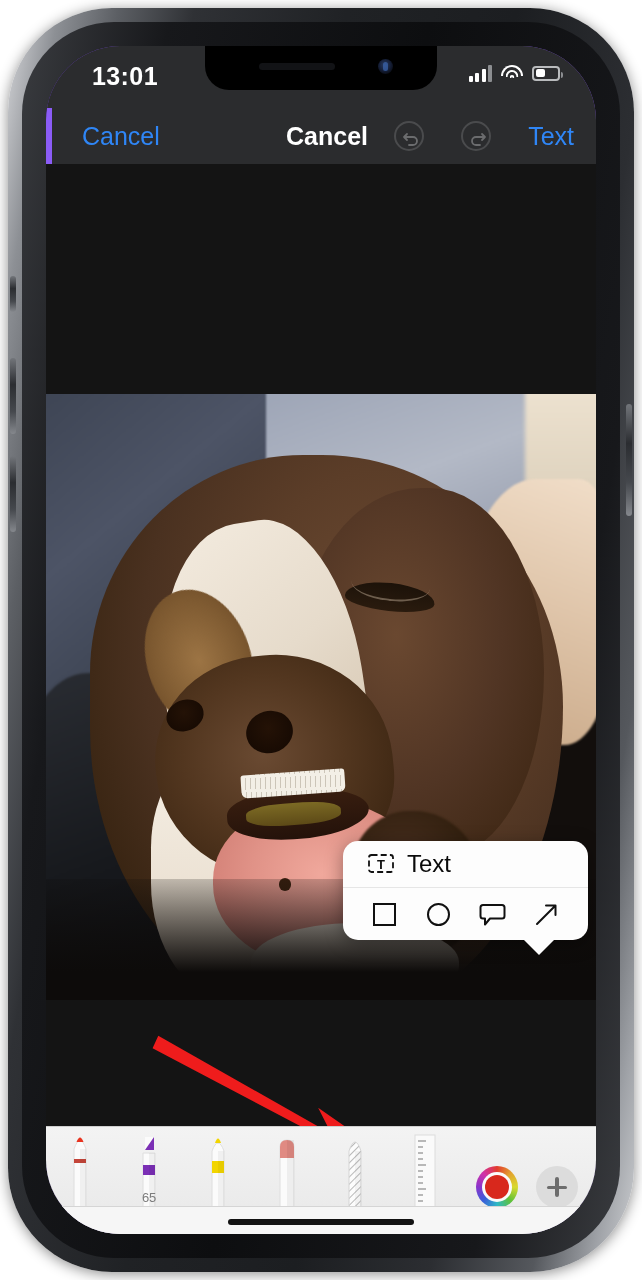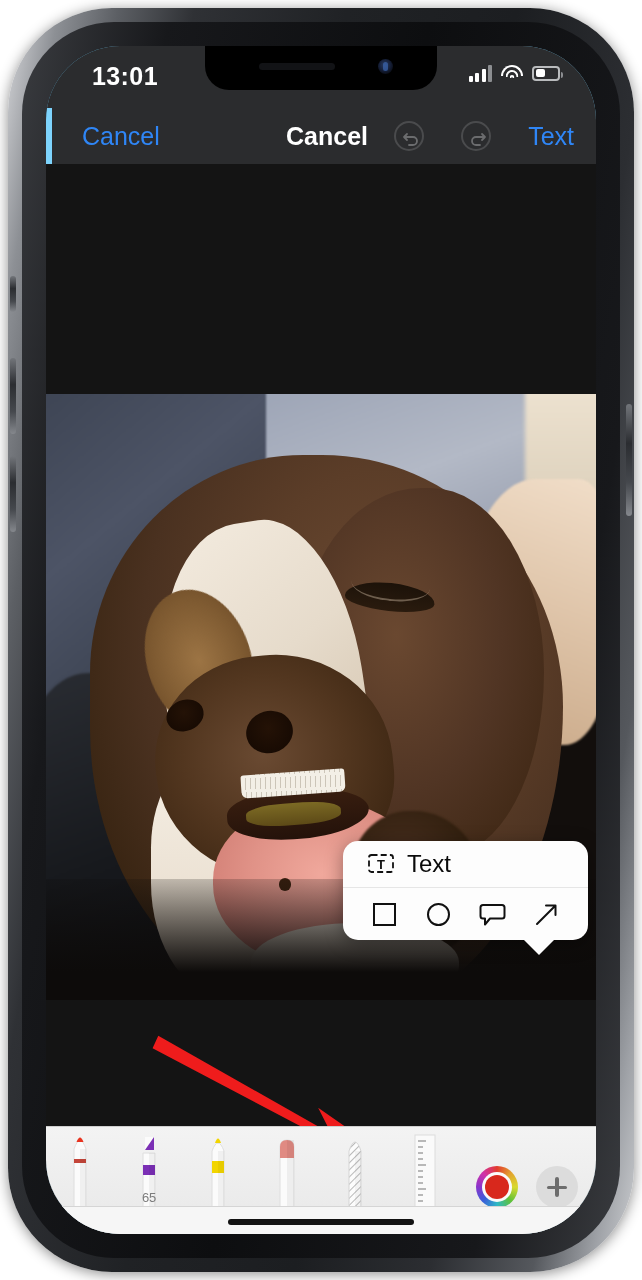--- a/index.html
+++ b/index.html
@@ -25,21 +25,21 @@
     border-radius:74px; overflow:hidden; background:#000;
   }
   
   .btn-side { position:absolute; background:linear-gradient(180deg,#72757a,#2b2d31 35%,#45484d 70%,#85888d); border-radius:3px; }
   .btn-silence { left:2px; top:268px; width:6px; height:36px; }
   .btn-volup   { left:2px; top:350px; width:6px; height:76px; }
   .btn-voldn   { left:2px; top:448px; width:6px; height:76px; }
   .btn-power   { right:2px; top:396px; width:6px; height:112px; }
 
   
-  .screen-inner { position:absolute; inset:0; background:#7dd3fc; }
+  .screen-inner { position:absolute; inset:0; background:#8b5cf6; }
 
   
   .statusbar {
     position:absolute; left:0; top:0; width:100%; height:62px;
     background:#2b2c2e; color:#fff; z-index:4;
   }
   .sb-time {
     position:absolute; left:46px; top:16px; font-size:25px; font-weight:700;
     letter-spacing:.4px; color:#fff;
   }

